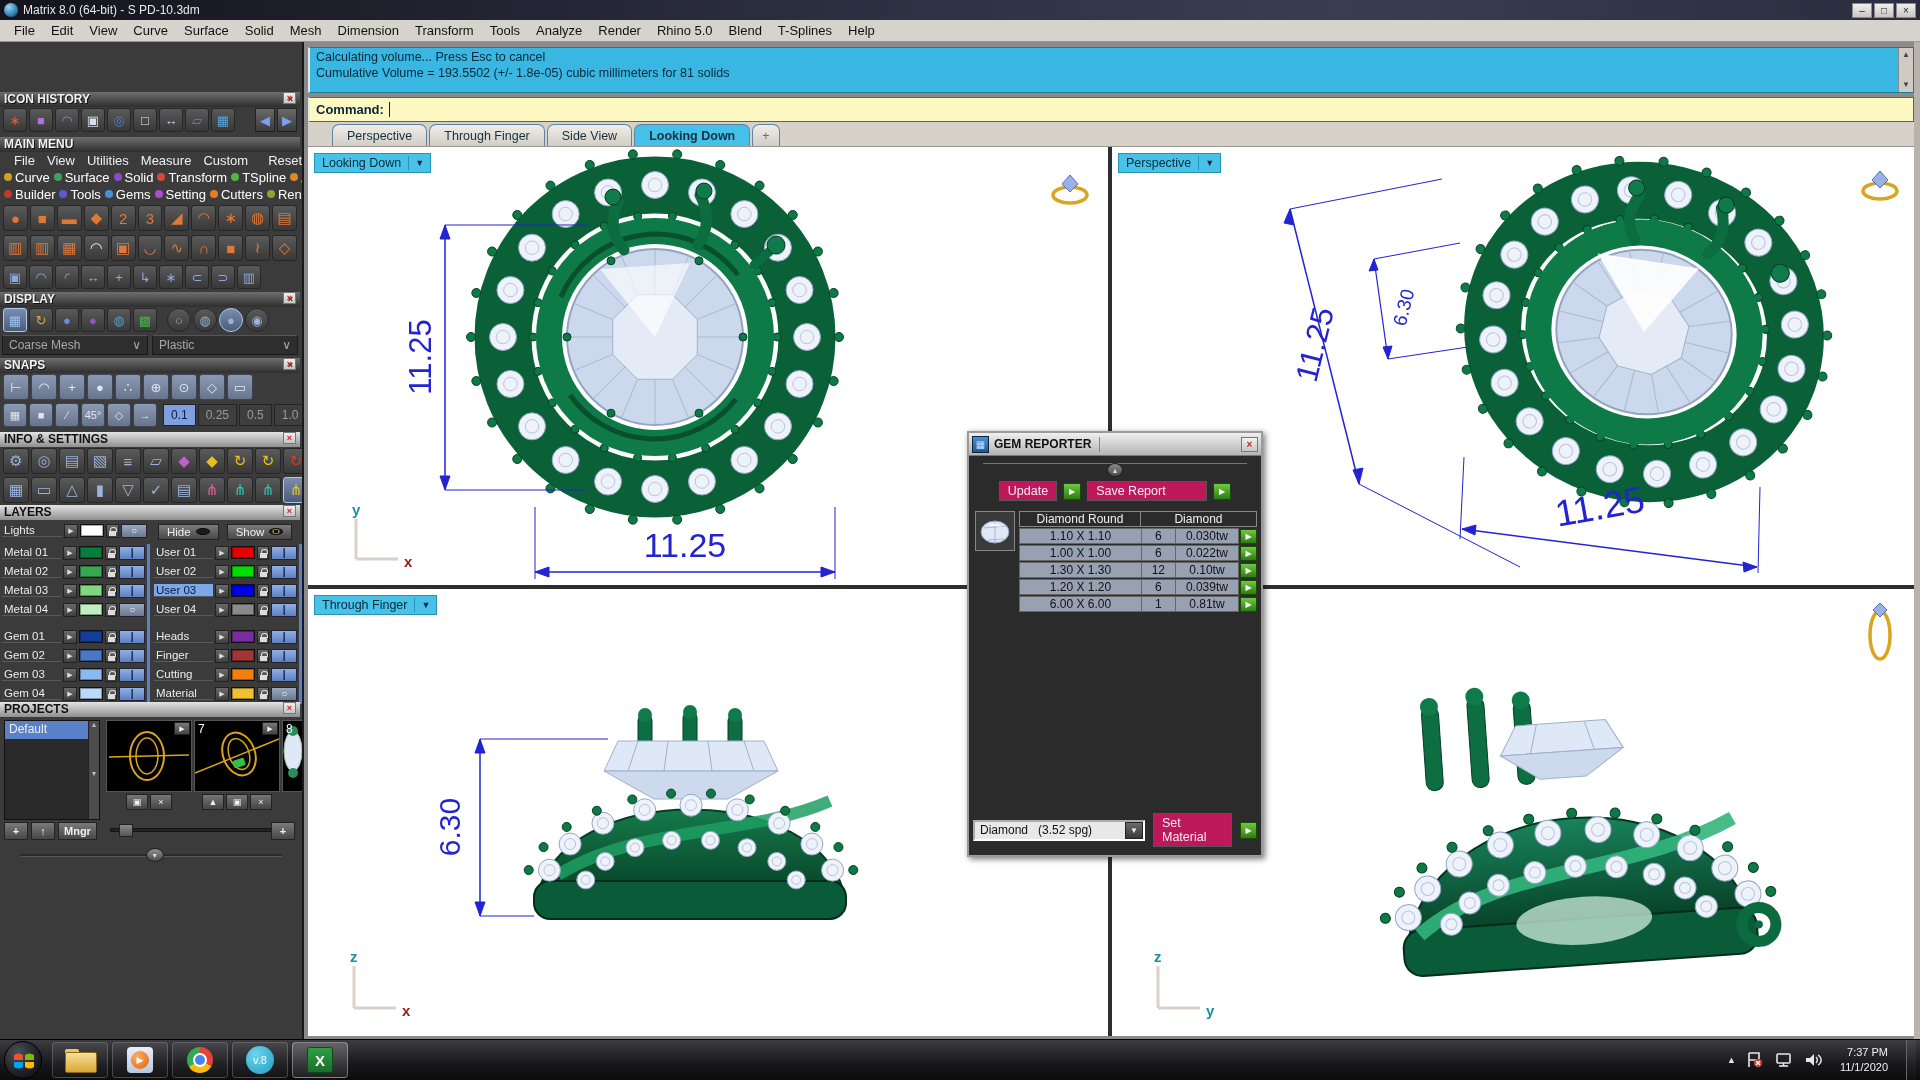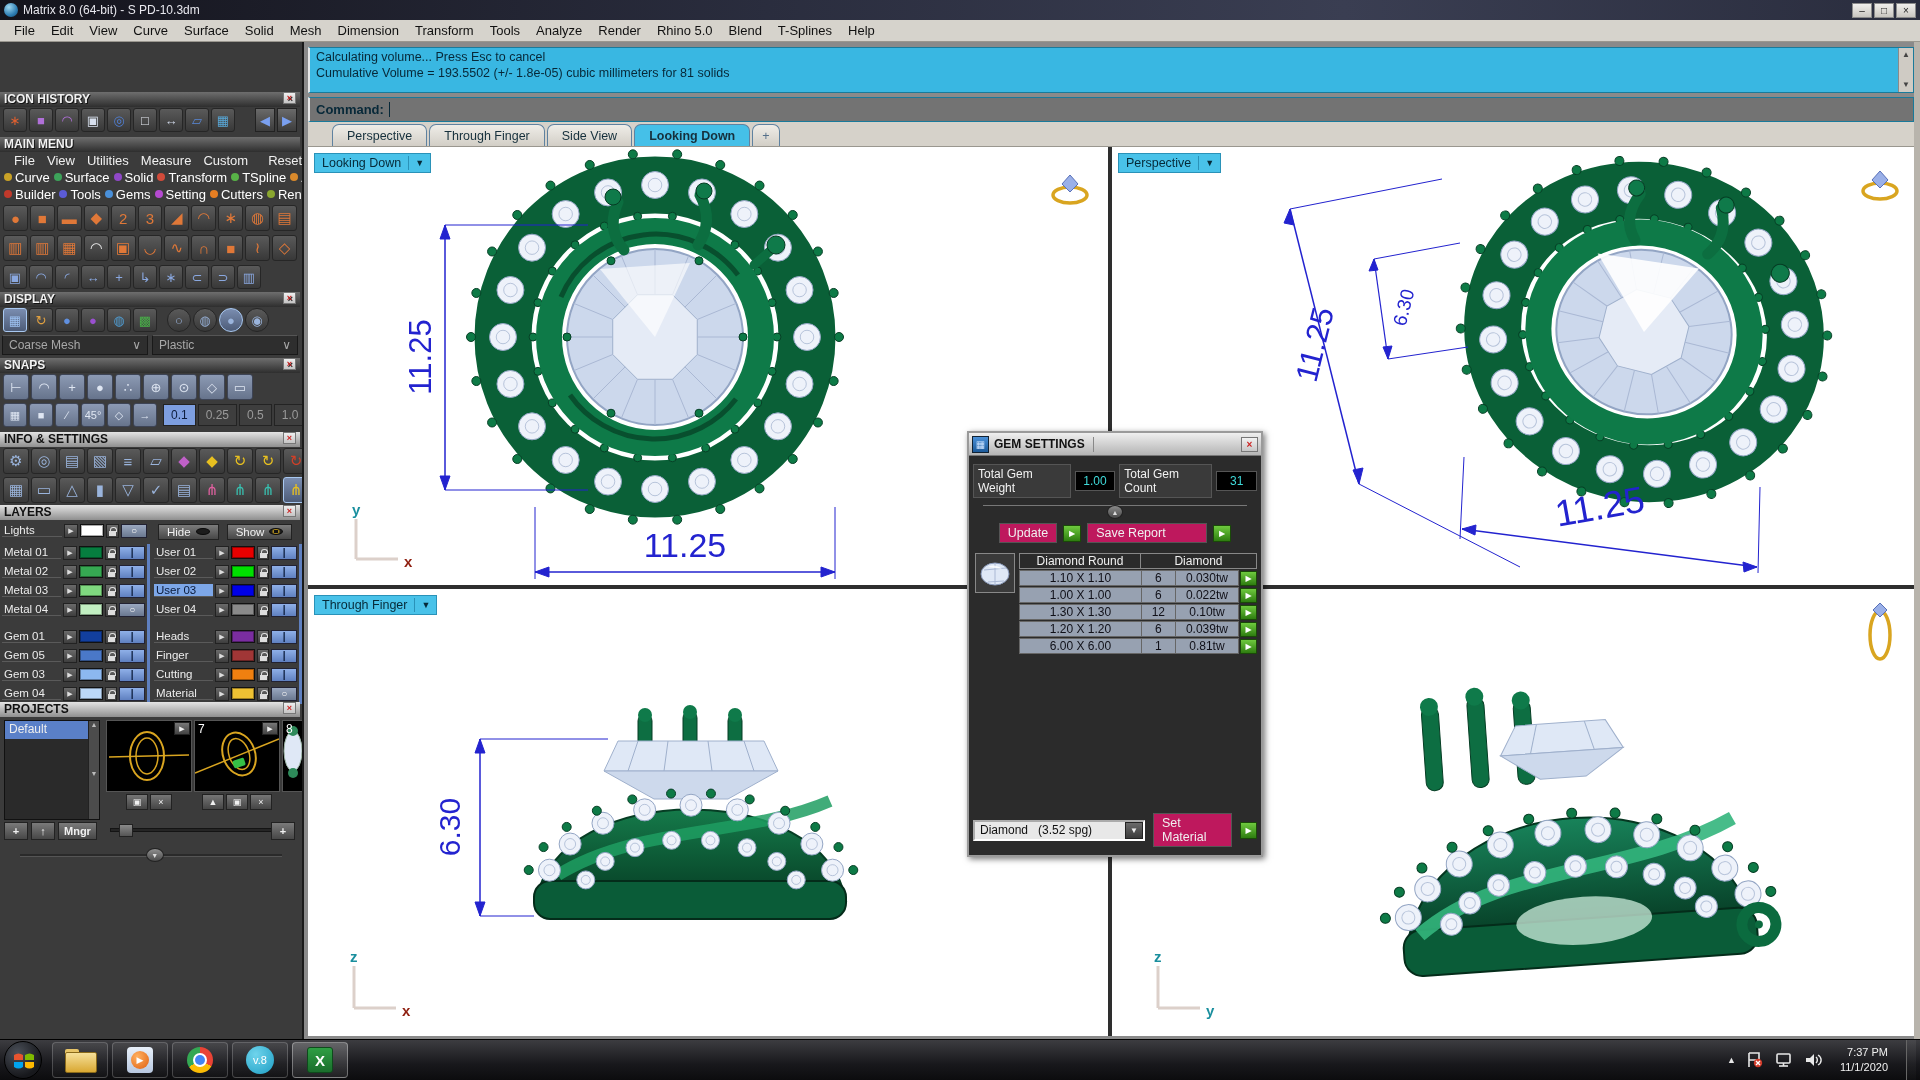--- a/index.html
+++ b/index.html
@@ -98,21 +98,21 @@
     background:linear-gradient(#909090,#4a4a4a);border:1px solid #222;color:#ddd;font-size:7px;text-align:center;line-height:13px;}
 
   
   .main{position:absolute;left:304px;top:0;width:1616px;height:997px;background:#8a8a8a;}
   .cmdhist{position:absolute;left:4px;top:5px;width:1606px;height:46px;background:#39b7e2;
     border:1px solid #1a7a9a;border-left:2px solid #e8e8e8;padding:1px 6px;}
   .cmdhist div{font-size:12.5px;color:#072838;line-height:16px;}
   .cscroll{position:absolute;right:0;top:0;width:15px;height:44px;background:#cfcbc4;border-left:1px solid #8a8a8a;}
   .cscroll:before,.cscroll:after{content:"▲";display:block;text-align:center;font-size:8px;color:#444;height:22px;line-height:14px;}
   .cscroll:after{content:"▼";line-height:30px;}
-  .cmdline{position:absolute;left:4px;top:55px;width:1606px;height:25px;background:#737373;
+  .cmdline{position:absolute;left:4px;top:55px;width:1606px;height:25px;background:#fef9c3;
     border:1px solid #1a7a9a;border-left:2px solid #e8e8e8;display:flex;align-items:center;padding:0 6px;}
   .cmdline .p{font-size:13px;font-weight:bold;color:#072838;}
   .caret{width:1px;height:15px;background:#072838;margin-left:5px;}
   .tabstrip{position:absolute;left:4px;top:80px;width:1606px;height:25px;background:#d6d2ca;
     border-bottom:1px solid #9a978f;display:flex;align-items:flex-end;padding-left:24px;gap:2px;}
   .tab{height:22px;padding:0 14px;display:flex;align-items:center;font-size:12.5px;color:#16303c;
     background:linear-gradient(#efede8,#d2cec6);border:1px solid #5f82a0;border-bottom:none;border-radius:7px 7px 0 0;}
   .tab.active{background:#45c0e8;font-weight:bold;}
   .tab.add{padding:0 9px;color:#55708a;}
 
@@ -540,21 +540,21 @@
 
           <div class="lrow">
             <span class="lab">Gem 01</span>
             <span class="mini">▶</span>
             <span class="swatch" style="background: rgb(18, 63, 158);"></span>
             <span class="lockk"></span>
             <span class="visb">|</span>
           </div>
 
           <div class="lrow">
-            <span class="lab">Gem 05</span>
+            <span class="lab">Gem 02</span>
             <span class="mini">▶</span>
             <span class="swatch" style="background: rgb(74, 120, 200);"></span>
             <span class="lockk"></span>
             <span class="visb">|</span>
           </div>
 
           <div class="lrow">
             <span class="lab">Gem 03</span>
             <span class="mini">▶</span>
             <span class="swatch" style="background: rgb(140, 184, 240);"></span>
@@ -1241,29 +1241,23 @@
               <ellipse cx="26" cy="34" rx="10" ry="24" fill="none" stroke="#d9a520" stroke-width="3.5"></ellipse>
               <polygon points="26,2 33,9 26,16 19,9" fill="#9ab0e8" stroke="#5870b8"></polygon>
             </g>
           </svg>
         </div>
       </div>
 
       <div class="dlg">
         <div class="dlg-title">
           <span class="ico">▦</span>
-          <span class="t">GEM SETTINGS</span>
+          <span class="t">GEM REPORTER</span>
           <span class="sep"></span>
           <span class="x">×</span>
-        </div>
-        <div class="stats">
-          <span class="lb">Total Gem Weight</span>
-          <span class="val">1.00</span>
-          <span class="lb">Total Gem Count</span>
-          <span class="val">31</span>
         </div>
         <div class="collapse">
             <hr>
             <span class="c">▲</span>
           </div>
         <div class="btnrow">
           <span class="dbox">Update</span>
           <span class="gbtn">▶</span>
           <span class="dbox" style="min-width:120px">Save Report</span>
           <span class="gbtn">▶</span>

